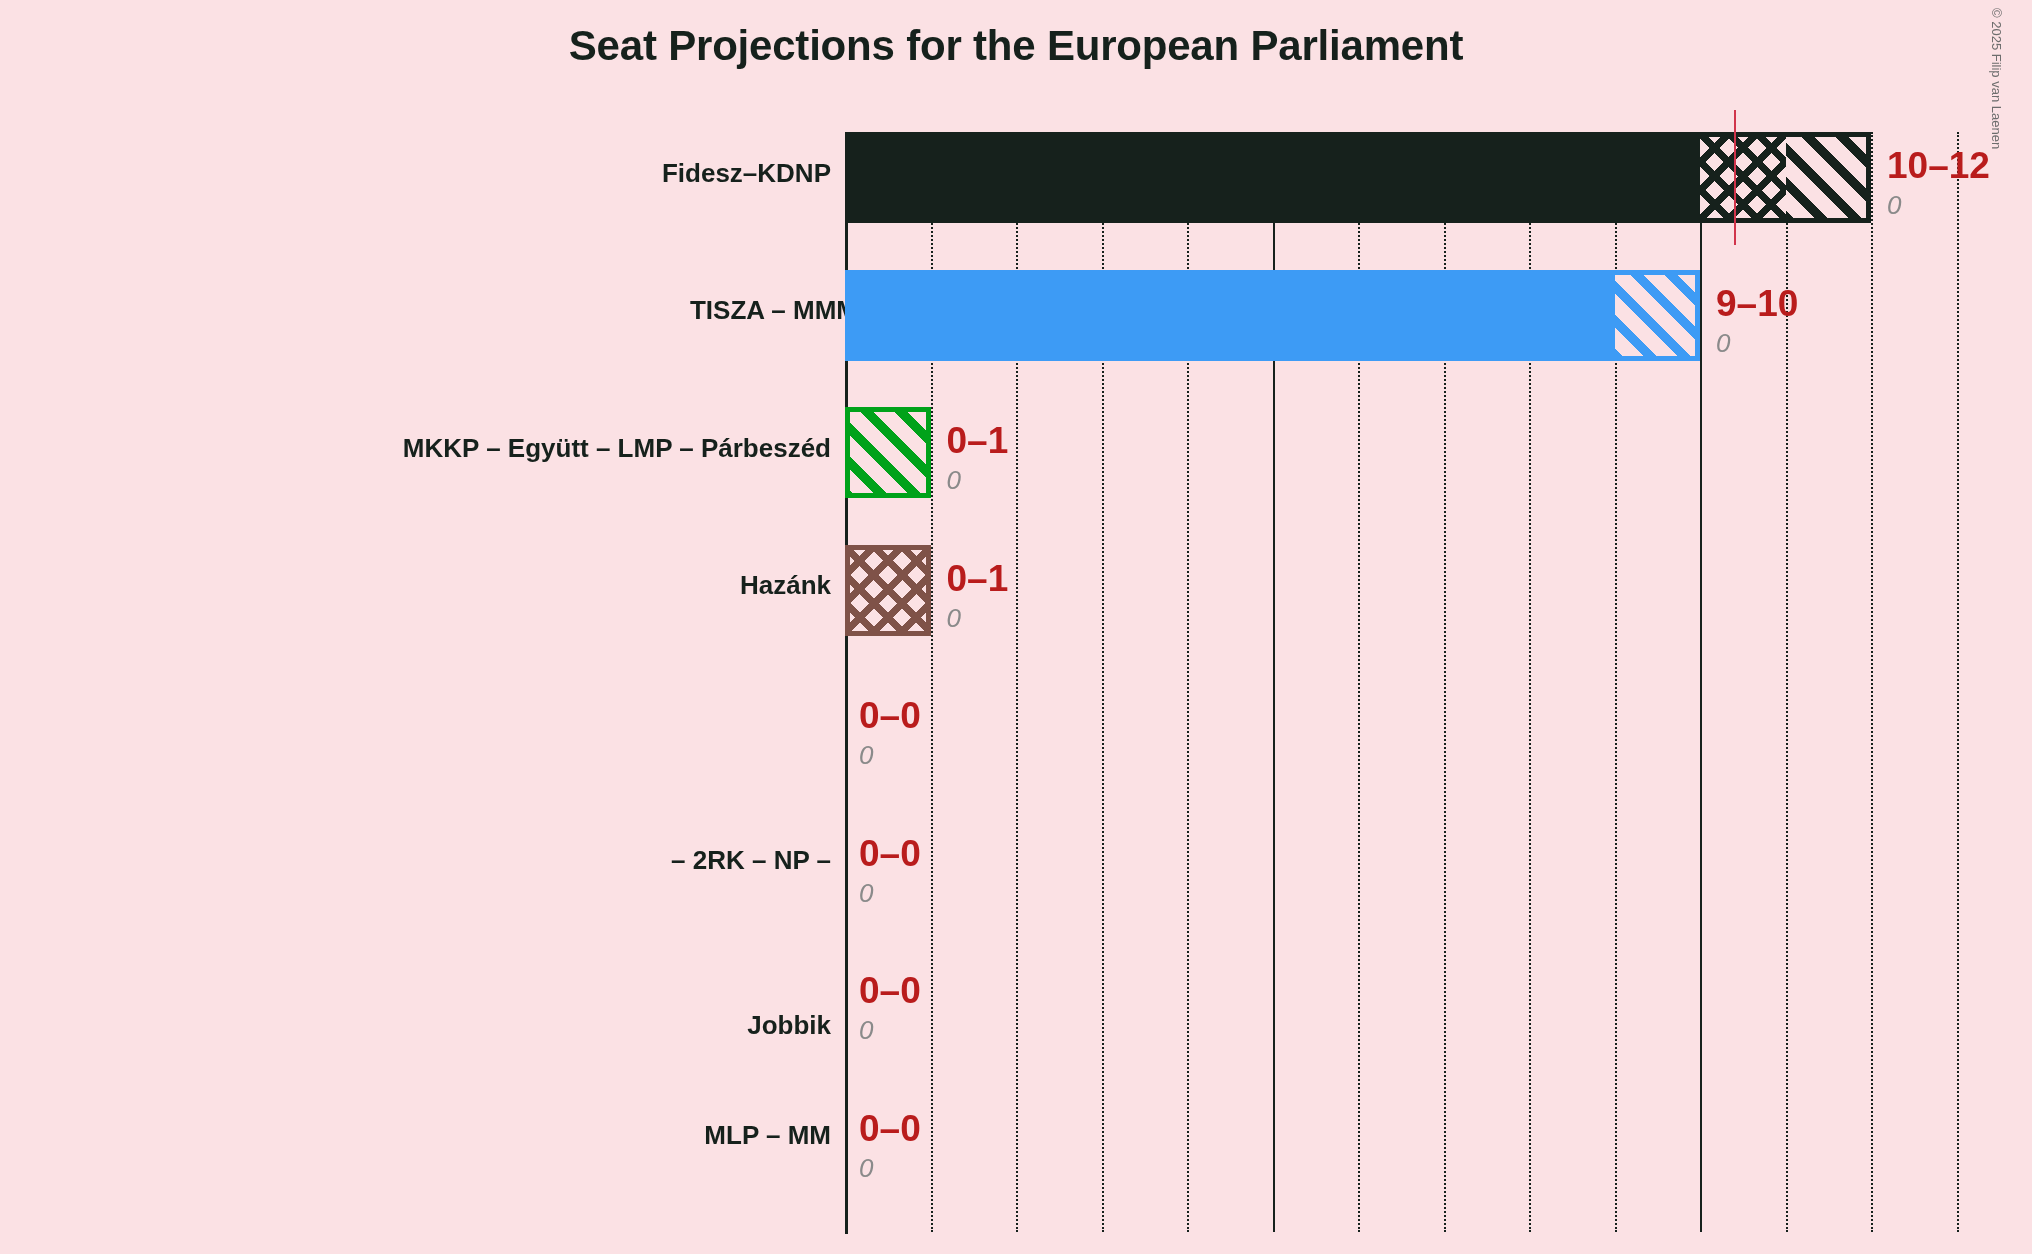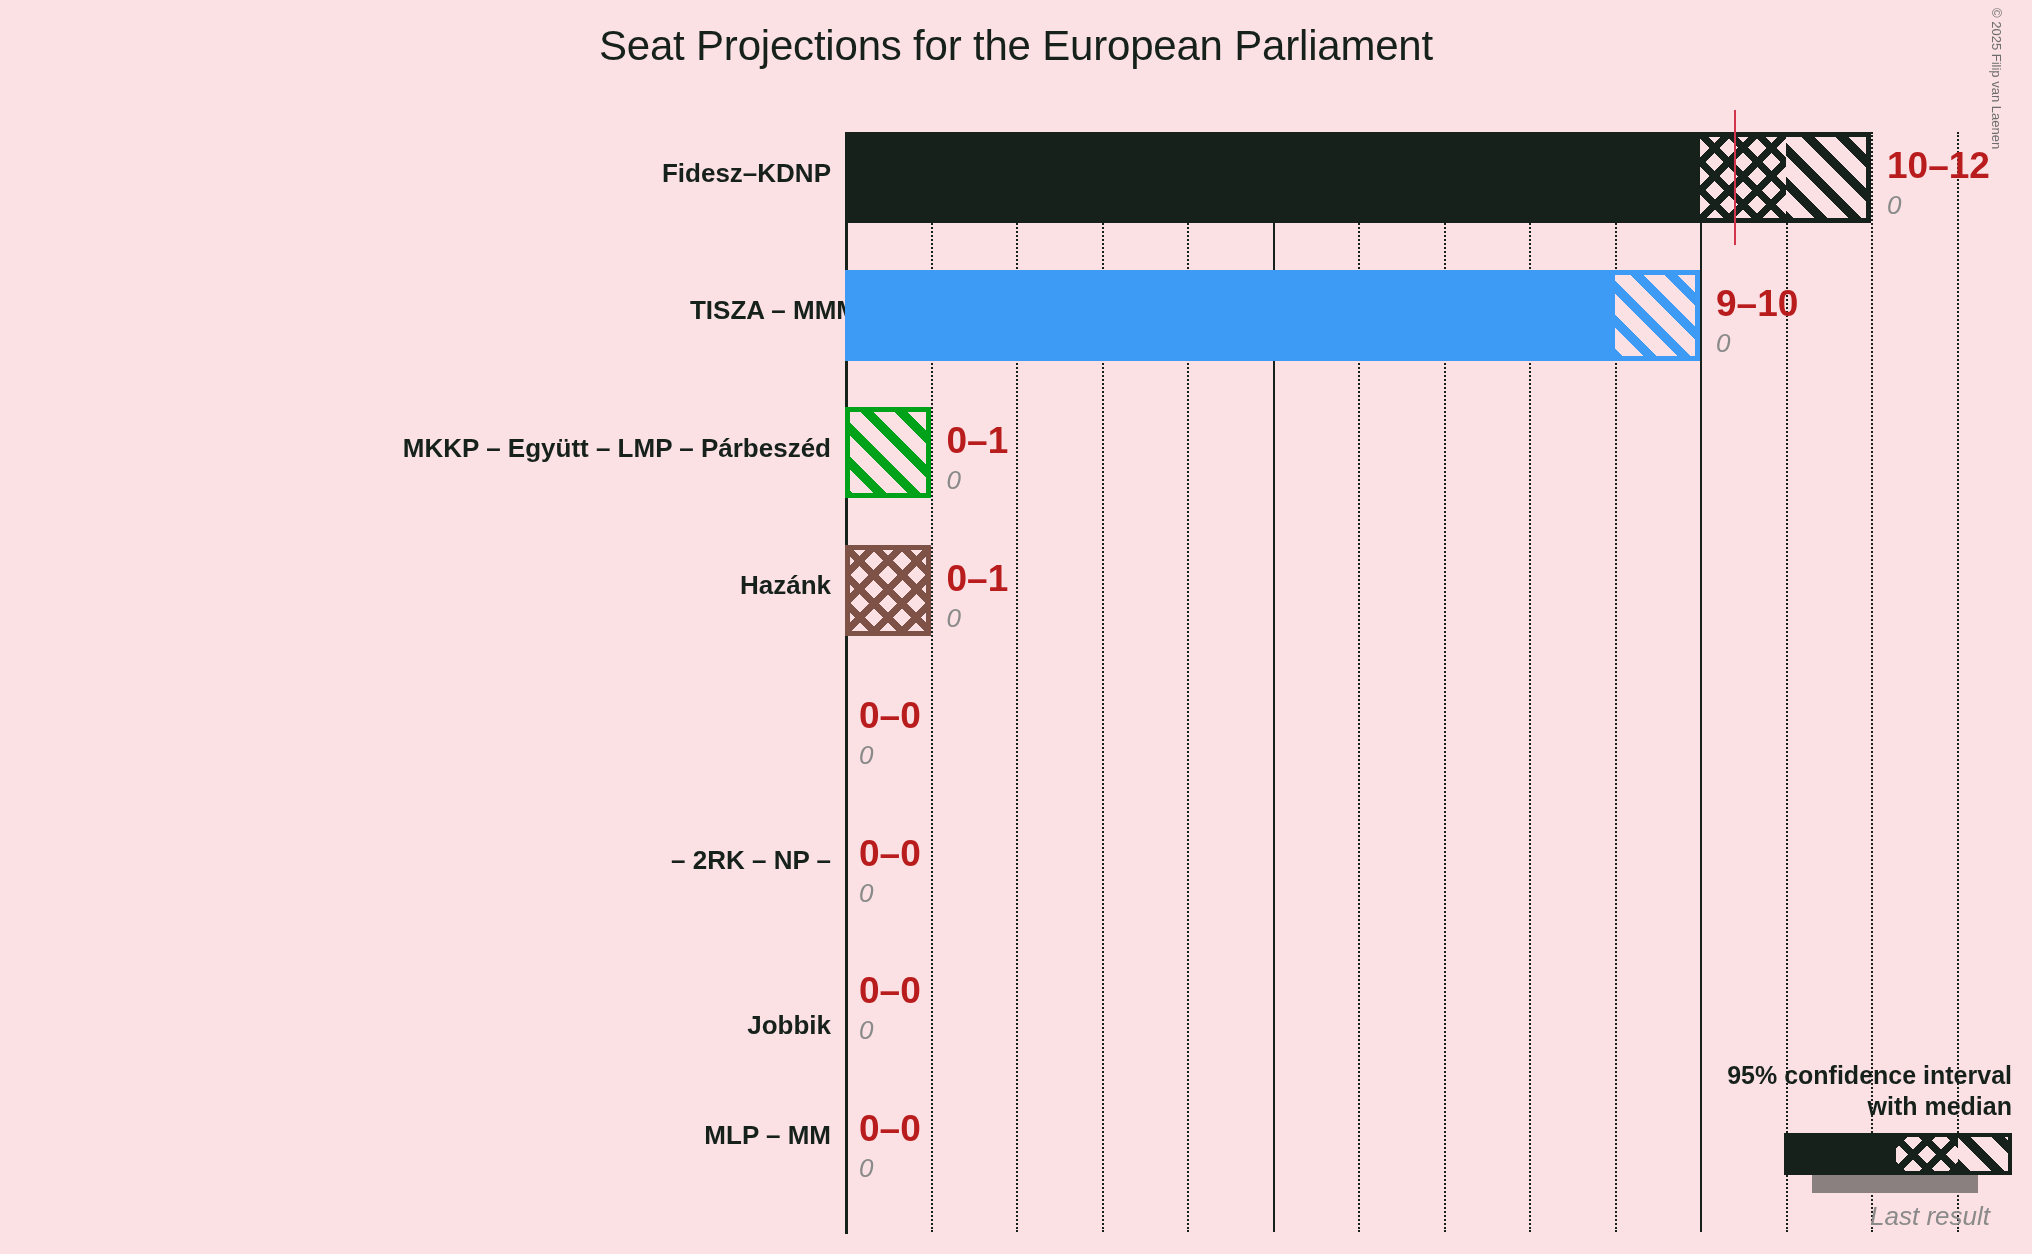--- a/index.html
+++ b/index.html
@@ -7,21 +7,21 @@
     width:2032px;height:1254px;
     background:#fbe1e4;
     font-family:"Liberation Sans", sans-serif;
     overflow:hidden;position:relative;
   }
   #chart{position:absolute;inset:0;}
 
   .title{
     position:absolute;top:22px;left:0;width:2032px;
     text-align:center;
-    font-size:42px;font-weight:normal;color:#16211c;
+    font-size:42px;font-weight:bold;color:#16211c;
     letter-spacing:-0.2px;
   }
   .subtitle{
     position:absolute;top:86px;left:0;width:2032px;
     text-align:center;
     font-size:27px;font-weight:bold;color:#16211c;
   }
   .copyright{
     position:absolute;top:8px;left:2004px;
     font-size:13px;color:#6d6d6d;
@@ -112,30 +112,20 @@
       <div class="gridline" style="left: 513px;"></div>
       <div class="gridline" style="left: 598.5px;"></div>
       <div class="gridline" style="left: 684px;"></div>
       <div class="gridline" style="left: 769.5px;"></div>
       <div class="gridline major" style="left: 855px;"></div>
       <div class="gridline" style="left: 940.5px;"></div>
       <div class="gridline" style="left: 1026px;"></div>
       <div class="gridline" style="left: 1111.5px;"></div>
     </div>
 
-  <div class="legend">
-    <div class="legend-t1">95% confidence interval</div>
-    <div class="legend-t2">with median</div>
-    <div class="legend-bar">
-      <div class="lb-x" id="legend-cross" style="left: 108px; width: 62px; background-color: rgb(251, 225, 228); background-image: repeating-linear-gradient(45deg, rgb(22, 33, 28) 0px, rgb(22, 33, 28) 7px, transparent 7px, transparent 20px), repeating-linear-gradient(-45deg, rgb(22, 33, 28) 0px, rgb(22, 33, 28) 7px, transparent 7px, transparent 20px);"></div>
-      <div class="lb-x" id="legend-diag" style="left: 170px; width: 50px; background-color: rgb(251, 225, 228); background-image: repeating-linear-gradient(45deg, rgb(22, 33, 28) 0px, rgb(22, 33, 28) 9px, transparent 9px, transparent 24px);"></div>
-    </div>
-    <div class="legend-last"></div>
-    <div class="legend-lastlabel">Last result</div>
-  </div>
 
 <div class="rowlabel" style="right: 1201px; top: 157.5px;">Fidesz–KDNP</div>
     <div class="bar" style="left: 845px; top: 132px; height: 91px; width: 1026px; border: 5px solid rgb(22, 33, 28); background: rgb(251, 225, 228); position: absolute;">
       <div class="seg" style="left: -5px; width: 855px; top: -5px; height: 91px; background: rgb(22, 33, 28);"></div>
       <div class="seg" style="left: 850px; width: 85.5px; top: -5px; height: 91px; background-image: repeating-linear-gradient(45deg, rgb(22, 33, 28) 0px, rgb(22, 33, 28) 7px, transparent 7px, transparent 20px), repeating-linear-gradient(-45deg, rgb(22, 33, 28) 0px, rgb(22, 33, 28) 7px, transparent 7px, transparent 20px);"></div>
       <div class="seg" style="left: 935.5px; width: 85.5px; top: -5px; height: 91px; background-image: repeating-linear-gradient(45deg, rgb(22, 33, 28) 0px, rgb(22, 33, 28) 9px, transparent 9px, transparent 24px);"></div>
     </div>
     <div class="medline" style="position: absolute; left: 1734.2px; top: 110px; height: 135px; background: rgb(209, 52, 75);"></div>
     <div class="valuebox" style="left: 1887px; top: 147px;">
       <div class="value">10–12</div>

